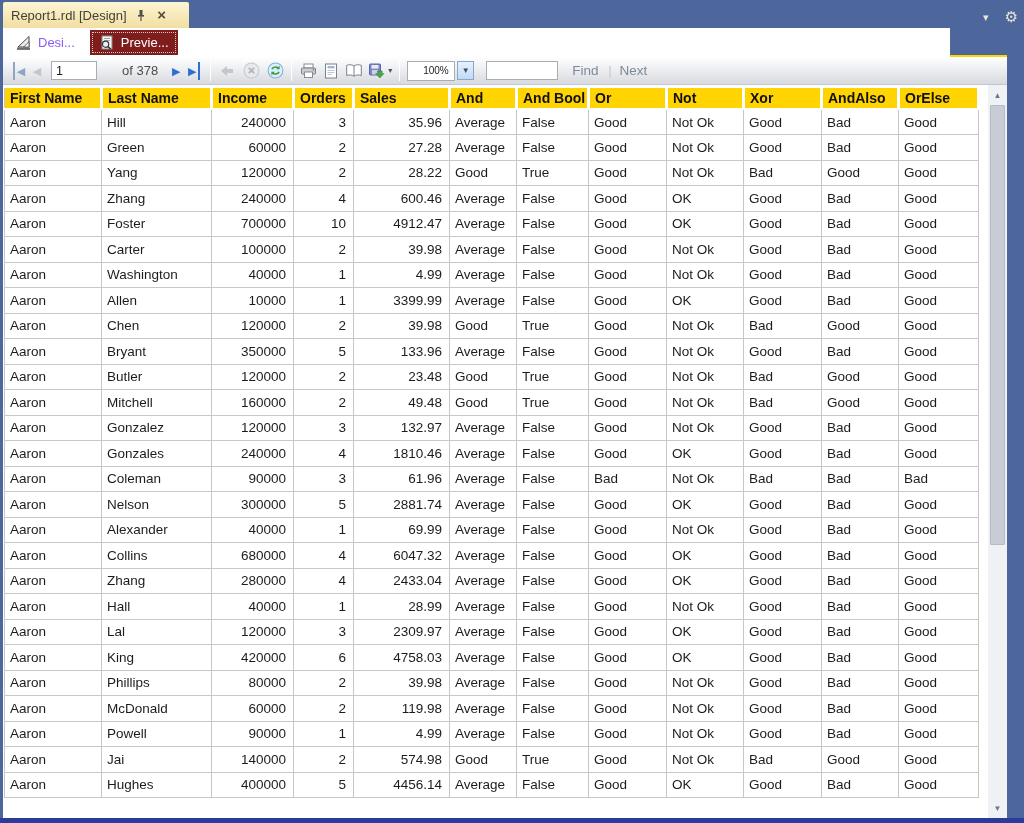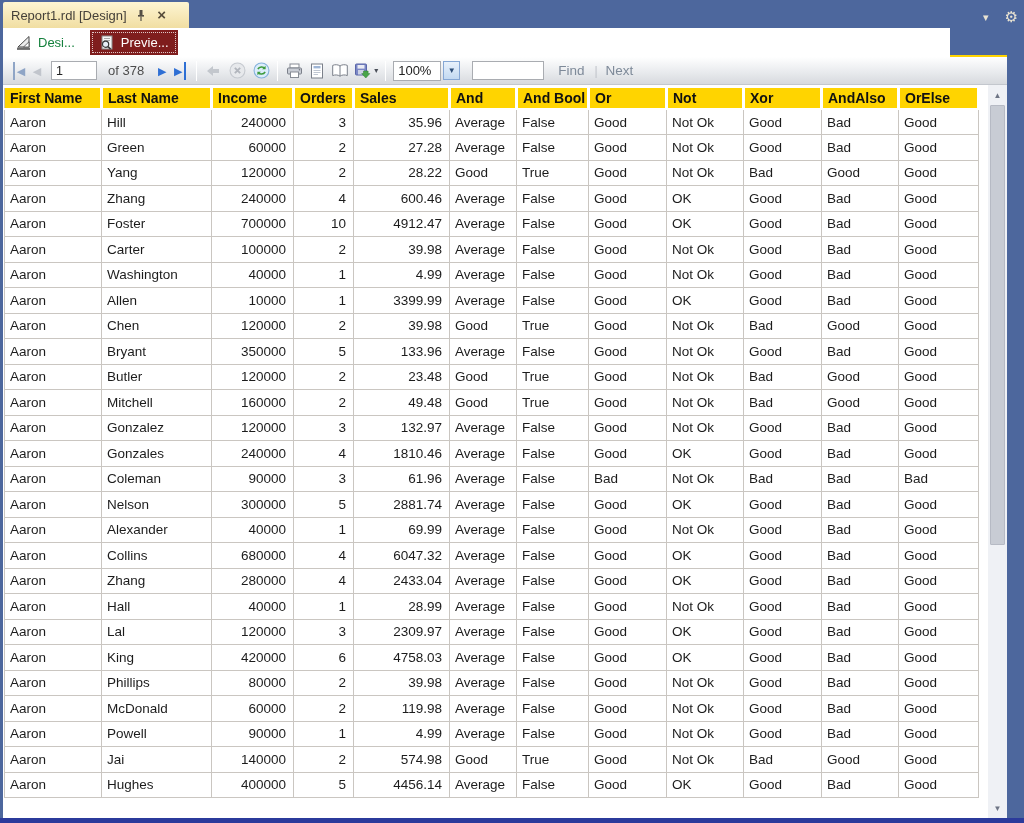--- a/index.html
+++ b/index.html
@@ -17,40 +17,40 @@
   .doc-tab .close { font-size:15px; font-weight:bold; color:#564c3a; line-height:14px; }
 
   .corner-icons { position:absolute; top:8px; right:6px; display:flex; gap:16px; align-items:center; }
   .chevron-down { color:#e9e3d2; font-size:11px; }
   .gear { color:#e9e3d2; font-size:15px; }
 
   
   .tab-strip { position:absolute; left:3px; top:28px; width:947px; height:29px; background:#ffffff;
     display:flex; align-items:center; padding-left:4px; gap:6px; }
   .mode-tab { display:flex; align-items:center; gap:6px; height:25px; padding:0 9px; font-size:13px; }
-  .mode-tab.design { color:#15803d; background:#ffffff; }
+  .mode-tab.design { color:#8b5cf6; background:#ffffff; }
   .mode-tab.preview { color:#ffffff; background:#7f1d1d; outline:1px dotted rgba(255,255,255,.75); outline-offset:-3px; }
   .yellow-accent { position:absolute; left:950px; top:55px; width:57px; height:4px; background:#ffd400; }
 
   
   .toolbar { position:absolute; left:3px; top:57px; width:1004px; height:28px;
     background:linear-gradient(#ffffff,#e9ebee 55%,#d7dade); border-bottom:1px solid #c3c7cd;
     display:flex; align-items:center; padding-left:7px; }
   .tbtn { display:inline-flex; align-items:center; justify-content:center; height:20px; min-width:18px; cursor:default; }
   .nav-glyph { font-size:11px; line-height:18px; }
   .nav-first { color:#8fa5c6; border-left:2px solid #8fa5c6; padding-left:2px; }
   .nav-prev  { color:#c1c5cc; }
   .nav-next  { color:#2e6fd4; }
   .nav-last  { color:#2e6fd4; border-right:2px solid #2e6fd4; padding-right:2px; }
   .page-box { width:46px; height:19px; border:1px solid #a9acb1; background:#fff; font-size:12.5px;
     padding:0 4px; margin-left:5px; font-family:"Liberation Sans",sans-serif; color:#222; }
-  .of-label { font-size:13px; color:#4d4d4d; margin-left:11px; margin-right:9px; white-space:nowrap; }
+  .of-label { font-size:13px; color:#4d4d4d; margin-left:25px; margin-right:9px; white-space:nowrap; }
   .sep { width:1px; height:20px; background:#c4c8ce; border-right:1px solid #ffffff; margin:0 7px; }
-  .zoom-box { width:48px; height:20px; background:#fff; border:1px solid #a9acb1; font-size:13px;
-    color:#222; display:flex; align-items:center; padding-left:4px; }
+  .zoom-box { width:48px; height:20px; background:#fff; border:1px solid #a9acb1; font-size:10px;
+    color:#222; display:flex; align-items:center; padding-left:15px; }
   .zoom-drop { width:17px; height:19px; margin-left:2px; background:linear-gradient(#e8f1fb,#c3d9f1);
     border:1px solid #86a7d4; display:flex; align-items:center; justify-content:center;
     font-size:8px; color:#2e4e78; }
   .find-box { width:72px; height:19px; background:#fff; border:1px solid #a9acb1; margin-left:12px;
     font-size:12.5px; padding:0 4px; font-family:"Liberation Sans",sans-serif; }
   .tool-link { font-size:13.5px; color:#7e8a99; margin-left:14px; cursor:default; white-space:nowrap; }
   .link-sep { color:#c0c4ca; font-size:12px; margin-left:10px; }
   .brand { font-size:17px; font-weight:bold; color:#7d1e12; margin-left:36px; white-space:nowrap; letter-spacing:0.2px; }
 
   

